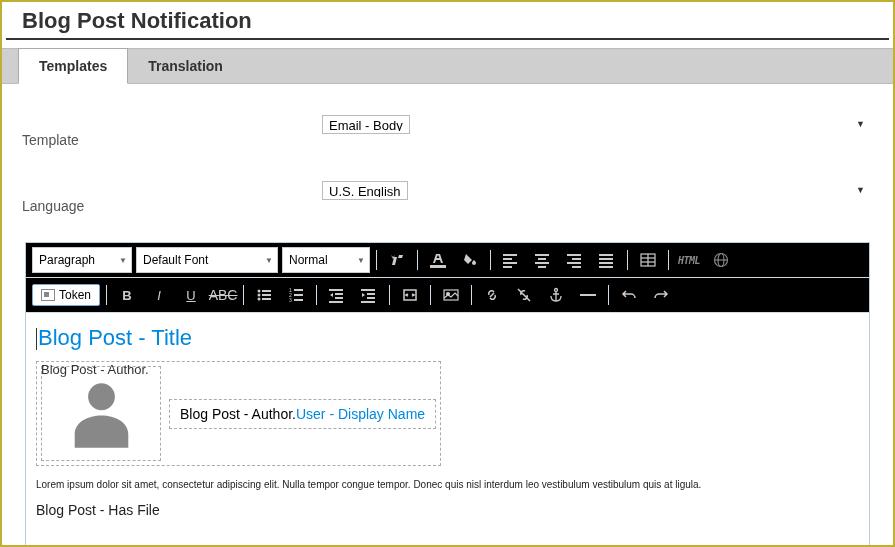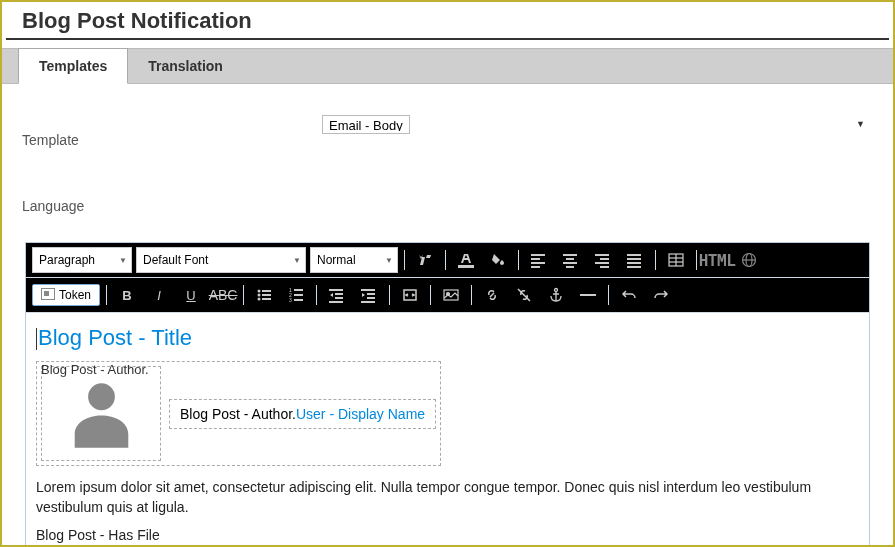--- a/index.html
+++ b/index.html
@@ -17,33 +17,33 @@
 .select-wrap::after { content: "▼"; position: absolute; right: 8px; top: 50%; transform: translateY(-50%); font-size: 9px; color: #333; pointer-events: none; }
 .editor-wrap { margin: 0 23px; border: 1px solid #bcd; background: #000000; }
 .toolbar-row { display: flex; align-items: center; padding: 4px 6px; gap: 4px; border-bottom: 1px solid #d0dde8; }
 .tb-select { height: 26px; border: 1px solid #ccc; background: #fff; font-size: 12px; padding: 2px 18px 2px 6px; position: relative; appearance: none; }
 .tb-select-wrap { position: relative; display: inline-block; }
 .tb-select-wrap::after { content: "▼"; position: absolute; right: 5px; top: 50%; transform: translateY(-50%); font-size: 8px; color: #666; pointer-events: none; }
 .tb-btn { width: 28px; height: 26px; display: inline-flex; align-items: center; justify-content: center; color: #999; cursor: pointer; }
 .tb-btn.disabled { color: #ccc; }
 .tb-btn svg { width: 16px; height: 16px; }
 .tb-sep { width: 1px; height: 20px; background: #d0dde8; margin: 0 2px; }
-.token-btn { display: inline-flex; align-items: flex-start; gap: 4px; padding: 3px 8px; border: 1px solid #7aa8d4; background: #fff; font-size: 12px; cursor: pointer; border-radius: 2px; }
+.token-btn { display: inline-flex; align-items: center; gap: 4px; padding: 3px 8px; border: 1px solid #7aa8d4; background: #fff; font-size: 12px; cursor: pointer; border-radius: 2px; }
 .token-btn-icon { width: 14px; height: 12px; border: 1px solid #888; display: inline-block; position: relative; }
 .token-btn-icon::before { content: ""; position: absolute; left: 2px; top: 2px; width: 5px; height: 5px; background: #888; }
-.html-btn { font-family: monospace; font-size: 16px; font-weight: bold; letter-spacing: -0.5px; color: #888; }
+.html-btn { font-family: monospace; font-size: 10px; font-weight: bold; letter-spacing: -0.5px; color: #888; font-style: italic; }
 .editor-body { background: #fff; padding: 12px 10px; min-height: 260px; }
 .editor-title { font-size: 22px; color: #0088dd; margin-bottom: 10px; cursor: text; }
 .cursor-bar { display: inline-block; width: 1px; height: 22px; background: #333; vertical-align: text-bottom; margin-right: 1px; }
 .author-box-outer { border: 1px dashed #aaa; display: inline-flex; padding: 4px; margin-bottom: 12px; }
 .author-avatar-cell { border: 1px dashed #aaa; width: 120px; height: 95px; display: flex; align-items: center; justify-content: center; margin-right: 8px; padding-top: 4px; }
 .avatar-svg { width: 65px; height: 75px; fill: #888; }
 .author-name-cell { border: 1px dashed #aaa; padding: 6px 10px; display: flex; align-items: center; align-self: center; font-size: 14px; }
 .author-name-link { color: #0088dd; }
-.editor-para { font-size: 14px; color: #222; margin-bottom: 10px; line-height: 1.4; }
+.editor-para { font-size: 10px; color: #222; margin-bottom: 10px; line-height: 1.4; }
 .editor-hasfile { font-size: 14px; color: #222; }
 </style>
 </head>
 <body>
 
 <div class="page-title">Blog Post Notification</div>
 <div class="page-title-underline"></div>
 
 <div class="tab-bar">
   <div class="tab active">Templates</div>
@@ -54,27 +54,32 @@
   <div class="form-row">
     <div class="form-label">Template</div>
     <div class="select-wrap">
       <select class="form-select">
         <option>Email - Body</option>
       </select>
     </div>
   </div>
   <div class="form-row">
     <div class="form-label">Language</div>
+    <div class="select-wrap">
+      <select class="form-select">
+        <option>U.S. English</option>
+      </select>
+    </div>
   </div>
 </div>
 
 <div class="editor-wrap">
   <div class="toolbar-row">
     <span class="tb-select-wrap"><select class="tb-select" style="width:100px"><option>Paragraph</option></select></span>
-    <span class="tb-select-wrap"><select class="tb-select" style="width:170px"><option>Default Font</option></select></span>
+    <span class="tb-select-wrap"><select class="tb-select" style="width:142px"><option>Default Font</option></select></span>
     <span class="tb-select-wrap"><select class="tb-select" style="width:88px"><option>Normal</option></select></span>
     <span class="tb-sep"></span>
     <span class="tb-btn disabled">
         <svg viewBox="0 0 16 16">
           <path fill="currentColor" d="M3 13l2-8h3l-2 8zM10 3h4l-1 3h-4zM2 3l2 2 2-2-2 4z"></path>
         </svg>
       </span>
     <span class="tb-sep"></span>
     <span class="tb-btn disabled">
         <svg viewBox="0 0 16 16">

